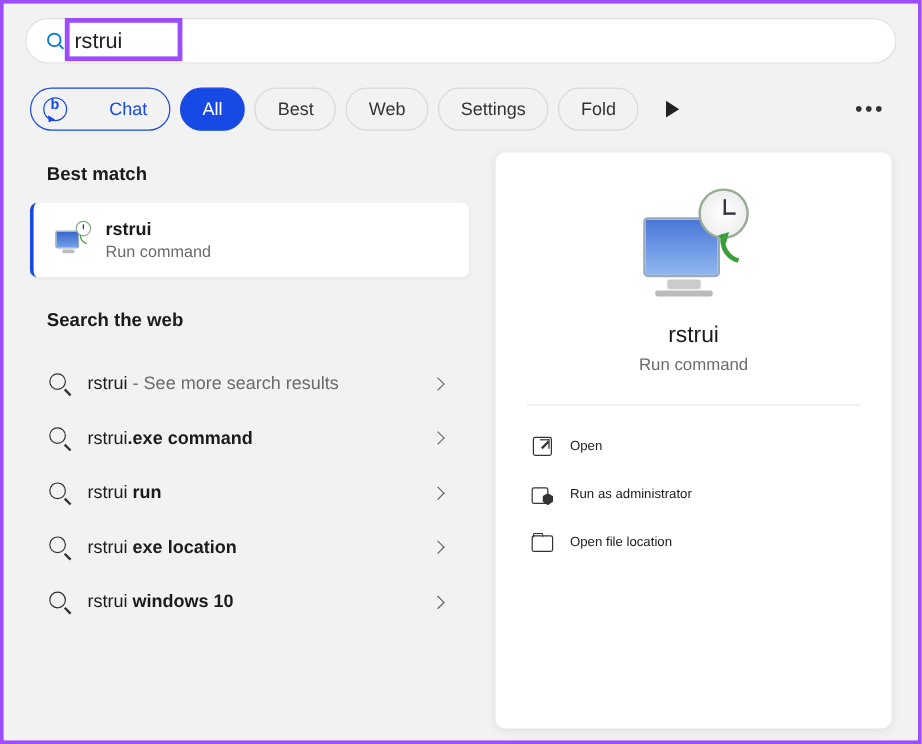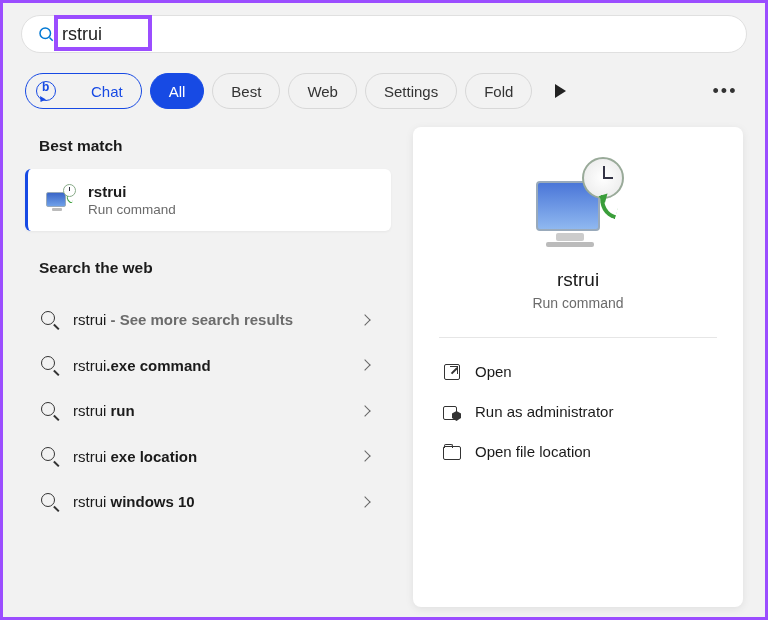--- a/index.html
+++ b/index.html
@@ -43,38 +43,38 @@
     .best-txt .s { font-size: 13.5px; color: #6b6b6b; margin-top: 2px; }
 
     .web-list { margin-top: 6px; }
     .web-item { display: flex; align-items: center; gap: 14px; padding: 13px 16px; cursor: pointer; border-radius: 4px; }
     .mag { width: 18px; height: 18px; position: relative; flex-shrink: 0; }
     .mag::before { content:""; position:absolute; width:12px; height:12px; border:1.6px solid #333; border-radius:50%; }
     .mag::after { content:""; position:absolute; width:7px; height:1.6px; background:#333; bottom:1px; right:-1px; transform:rotate(45deg); }
     .web-txt { flex: 1; font-size: 15px; color: #1b1b1b; line-height: 1.3; }
     .web-txt .lead { font-weight: 400; }
     .web-txt .bold { font-weight: 600; }
-    .web-txt .tail { color: #6b6b6b; font-weight: 700; }
+    .web-txt .tail { color: #6b6b6b; font-weight: 400; }
     .chev { width: 8px; height: 8px; border-right: 1.8px solid #666; border-bottom: 1.8px solid #666; transform: rotate(-45deg); margin-right: 6px; }
 
     
     .big-ico { align-self: center; width: 100px; height: 90px; position: relative; margin-bottom: 18px; }
     .big-ico .mon { position:absolute; left:8px; top:20px; width:64px; height:50px; background: linear-gradient(#4a76d8,#8fb8f0); border:2px solid #9ab; border-radius:4px; }
     .big-ico .mon::after { content:""; position:absolute; bottom:-12px; left:18px; width:28px; height:8px; background:#ccc; border-radius:2px; }
     .big-ico .mon::before { content:""; position:absolute; bottom:-18px; left:8px; width:48px; height:5px; background:#bbb; border-radius:2px; }
     .big-ico .clk { position:absolute; right:4px; top:-4px; width:42px; height:42px; background: radial-gradient(#fff,#e8e8e8); border:2px solid #9a9; border-radius:50%; }
     .big-ico .clk::before { content:""; position:absolute; left:19px; top:7px; width:2px; height:13px; background:#334; }
     .big-ico .clk::after { content:""; position:absolute; left:19px; top:18px; width:10px; height:2px; background:#334; }
     .big-ico .arrw { position:absolute; right:10px; top:36px; width:20px; height:20px; border:4px solid #3a9e3a; border-top:none; border-right:none; border-radius:0 0 0 20px; transform:rotate(15deg); }
     .big-ico .arrw::after { content:""; position:absolute; left:-6px; top:-3px; width:0; height:0; border-right:8px solid #3a9e3a; border-top:5px solid transparent; border-bottom:5px solid transparent; }
 
     .right .title { font-size: 19px; font-weight: 400; color: #1b1b1b; text-align: center; }
     .right .sub { font-size: 14px; color: #6b6b6b; text-align: center; margin-top: 4px; margin-bottom: 26px; }
     .divider { height: 1px; background: #e6e6e6; margin-bottom: 14px; }
-    .action { display: flex; gap: 14px; padding: 11px 4px; font-size: 15px; color: #1b1b1b; cursor: pointer; border-radius: 4px; }
+    .action { display: flex; align-items: center; gap: 14px; padding: 11px 4px; font-size: 11px; color: #1b1b1b; cursor: pointer; border-radius: 4px; }
     .action-ico { width: 18px; height: 18px; position: relative; flex-shrink: 0; }
     .ico-open::before { content:""; position:absolute; inset:1px; border:1.5px solid #333; border-radius:2px; }
     .ico-open::after { content:""; position:absolute; top:3px; right:3px; width:7px; height:7px; border-top:1.5px solid #333; border-right:1.5px solid #333; }
     .ico-open .arr { position:absolute; top:4px; right:4px; width:8px; height:1.5px; background:#333; transform:rotate(-45deg); transform-origin:right; }
     .ico-admin::before { content:""; position:absolute; left:0; top:3px; width:12px; height:12px; border:1.5px solid #333; border-radius:2px; }
     .ico-admin::after { content:""; position:absolute; right:0; bottom:0; width:9px; height:10px; background:#333; clip-path: polygon(50% 0,100% 25%,100% 70%,50% 100%,0 70%,0 25%); }
     .ico-folder::before { content:""; position:absolute; left:0; top:3px; width:16px; height:12px; border:1.5px solid #333; border-radius:2px; }
     .ico-folder::after { content:""; position:absolute; left:1px; top:1px; width:7px; height:3px; border:1.5px solid #333; border-bottom:none; border-radius:2px 2px 0 0; }
   </style>
 </head>

